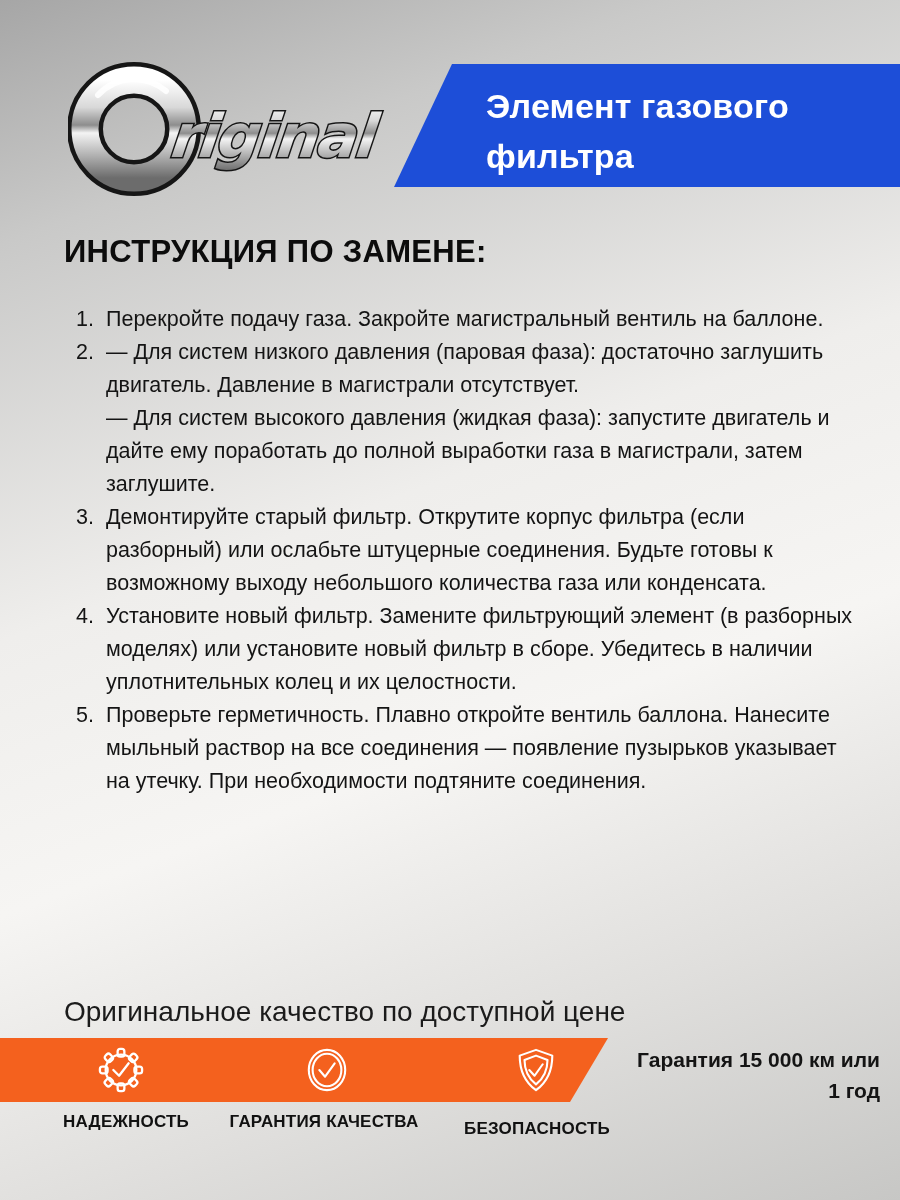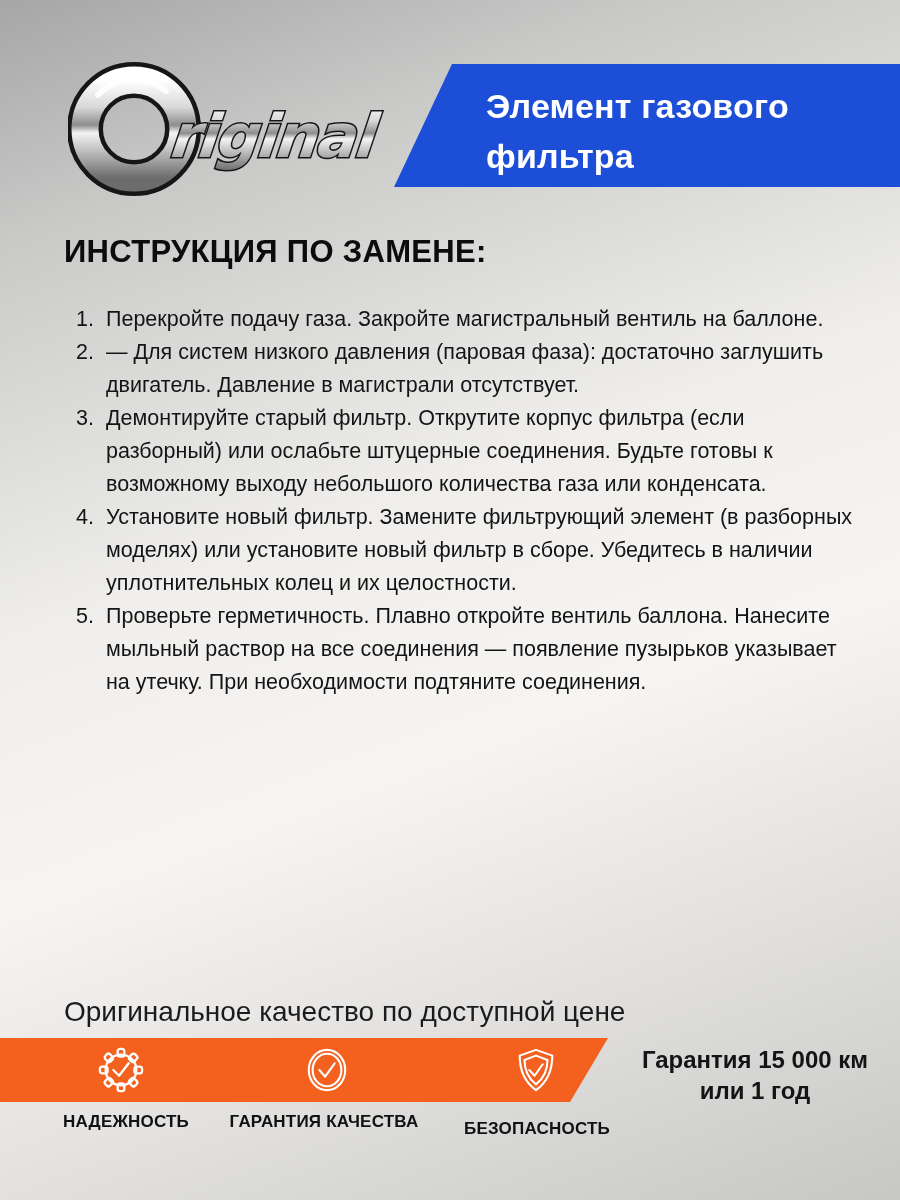--- a/index.html
+++ b/index.html
@@ -45,21 +45,21 @@
   .f-icon.shield{left:513px;}
   .feature-label{
     position:absolute;top:1112px;transform:translateX(-50%);
     font-size:17px;font-weight:bold;color:#111;white-space:nowrap;letter-spacing:.2px;
   }
   .feature-label.l1{left:126px;}
   .feature-label.l2{left:324px;}
   .feature-label.l3{left:537px;margin-top:7px;}
   .warranty{
     position:absolute;left:630px;top:1044px;width:250px;
-    text-align:center;font-size:24px;font-weight:bold;color:#141414;line-height:31px;
+    text-align:right;font-size:21px;font-weight:bold;color:#141414;line-height:31px;
   }
 </style>
 </head>
 <body>
 
 <div class="logo">
   <svg width="335" height="150" viewBox="0 0 335 150">
     <defs>
       <linearGradient id="chrome" x1="0" y1="0" x2="0" y2="1">
         <stop offset="0%" stop-color="#ffffff"></stop>
@@ -87,20 +87,21 @@
 
 <div class="list">
   <div class="item">
     <span class="num">1.</span>
     <div class="itext">Перекройте подачу газа. Закройте магистральный вентиль на баллоне.</div>
   </div>
   <div class="item">
     <span class="num">2.</span>
     <div class="itext">
       <div>— Для систем низкого давления (паровая фаза): достаточно заглушить двигатель. Давление в магистрали отсутствует.</div>
+      <div>— Для систем высокого давления (жидкая фаза): запустите двигатель и дайте ему поработать до полной выработки газа в магистрали, затем заглушите.</div>
     </div>
   </div>
   <div class="item">
     <span class="num">3.</span>
     <div class="itext">Демонтируйте старый фильтр. Открутите корпус фильтра (если разборный) или ослабьте штуцерные соединения. Будьте готовы к возможному выходу небольшого количества газа или конденсата.</div>
   </div>
   <div class="item">
     <span class="num">4.</span>
     <div class="itext">Установите новый фильтр. Замените фильтрующий элемент (в разборных моделях) или установите новый фильтр в сборе. Убедитесь в наличии уплотнительных колец и их целостности.</div>
   </div>

